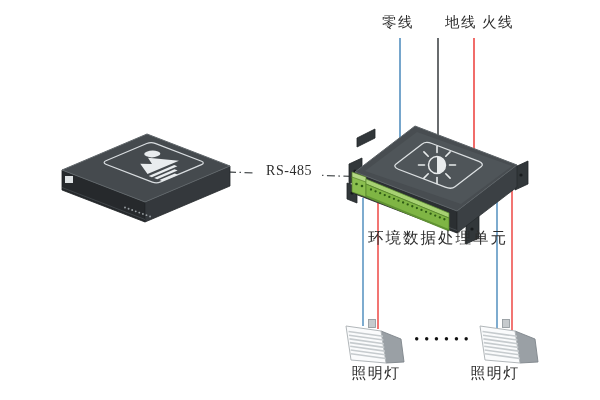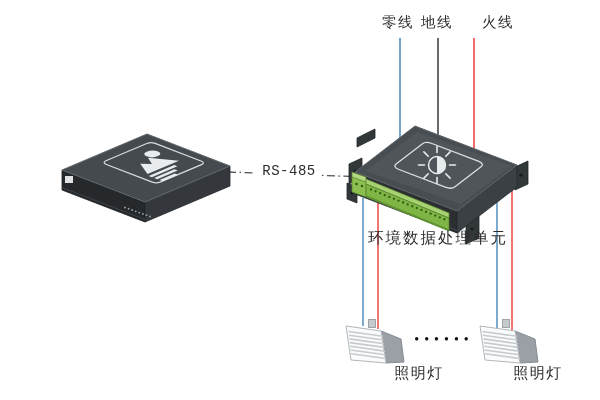--- a/index.html
+++ b/index.html
@@ -4,22 +4,22 @@
 <style>
   html,body{margin:0;padding:0;background:#fff;}
   .canvas{
     position:relative;width:600px;height:400px;background:#ffffff;
     overflow:hidden;font-family:"Liberation Serif","DejaVu Serif",serif;color:#2d2d2d;padding-left:32px;
   }
   .canvas svg{position:absolute;left:0;top:0;}
   .lbl{position:absolute;text-align:center;white-space:nowrap;}
   .wire-lbl{font-size:14.5px;letter-spacing:1.5px;width:36px;top:13px;}
   .dev-lbl{font-size:15.5px;letter-spacing:2px;}
-  .bus-lbl{font-size:14px;letter-spacing:.5px;background:#ffffff;padding:0 2px;font-family:Liberation Mono, monospace;}
-  .lamp-lbl{font-size:15px;letter-spacing:1.5px;width:64px;top:364px;margin-left:43px;}
+  .bus-lbl{font-size:14px;letter-spacing:.5px;background:#ffffff;padding:0 2px;}
+  .lamp-lbl{font-size:15px;letter-spacing:1.5px;width:64px;top:364px;}
   .dots-lbl{font-size:14px;letter-spacing:5px;color:#111;width:76px;top:332px;left:406px;}
 </style>
 </head>
 <body>
 
 <div class="canvas">
 
   <svg width="600" height="400" viewBox="0 0 600 400">
 
     <g stroke-width="1.7" fill="none">
@@ -136,21 +136,21 @@
         <line x1="4.4" y1="20.9" x2="38.9" y2="25.7"></line>
         <line x1="4.8" y1="24.6" x2="39.3" y2="29.4"></line>
         <line x1="5.2" y1="28.3" x2="39.8" y2="33.1"></line>
         <line x1="5.6" y1="32" x2="40.2" y2="36.8"></line>
         <line x1="6" y1="35.7" x2="40.7" y2="40.5"></line>
       </g>
     </g>
   </svg>
 
   <div class="lbl wire-lbl" style="left:380px">零线</div>
-  <div class="lbl wire-lbl" style="left:419px">地线</div>
+  <div class="lbl wire-lbl" style="left:443px">地线</div>
   <div class="lbl wire-lbl" style="left:480px">火线</div>
 
   <div class="lbl bus-lbl" style="left:256px;top:163px;width:62px">RS-485</div>
 
   <div class="lbl dev-lbl" style="left:368px;top:228px;width:140px">环境数据处理单元</div>
 
   <div class="lbl lamp-lbl" style="left:344px">照明灯</div>
   <div class="lbl lamp-lbl" style="left:463px">照明灯</div>
 
   <div class="lbl dots-lbl">••••••</div>

